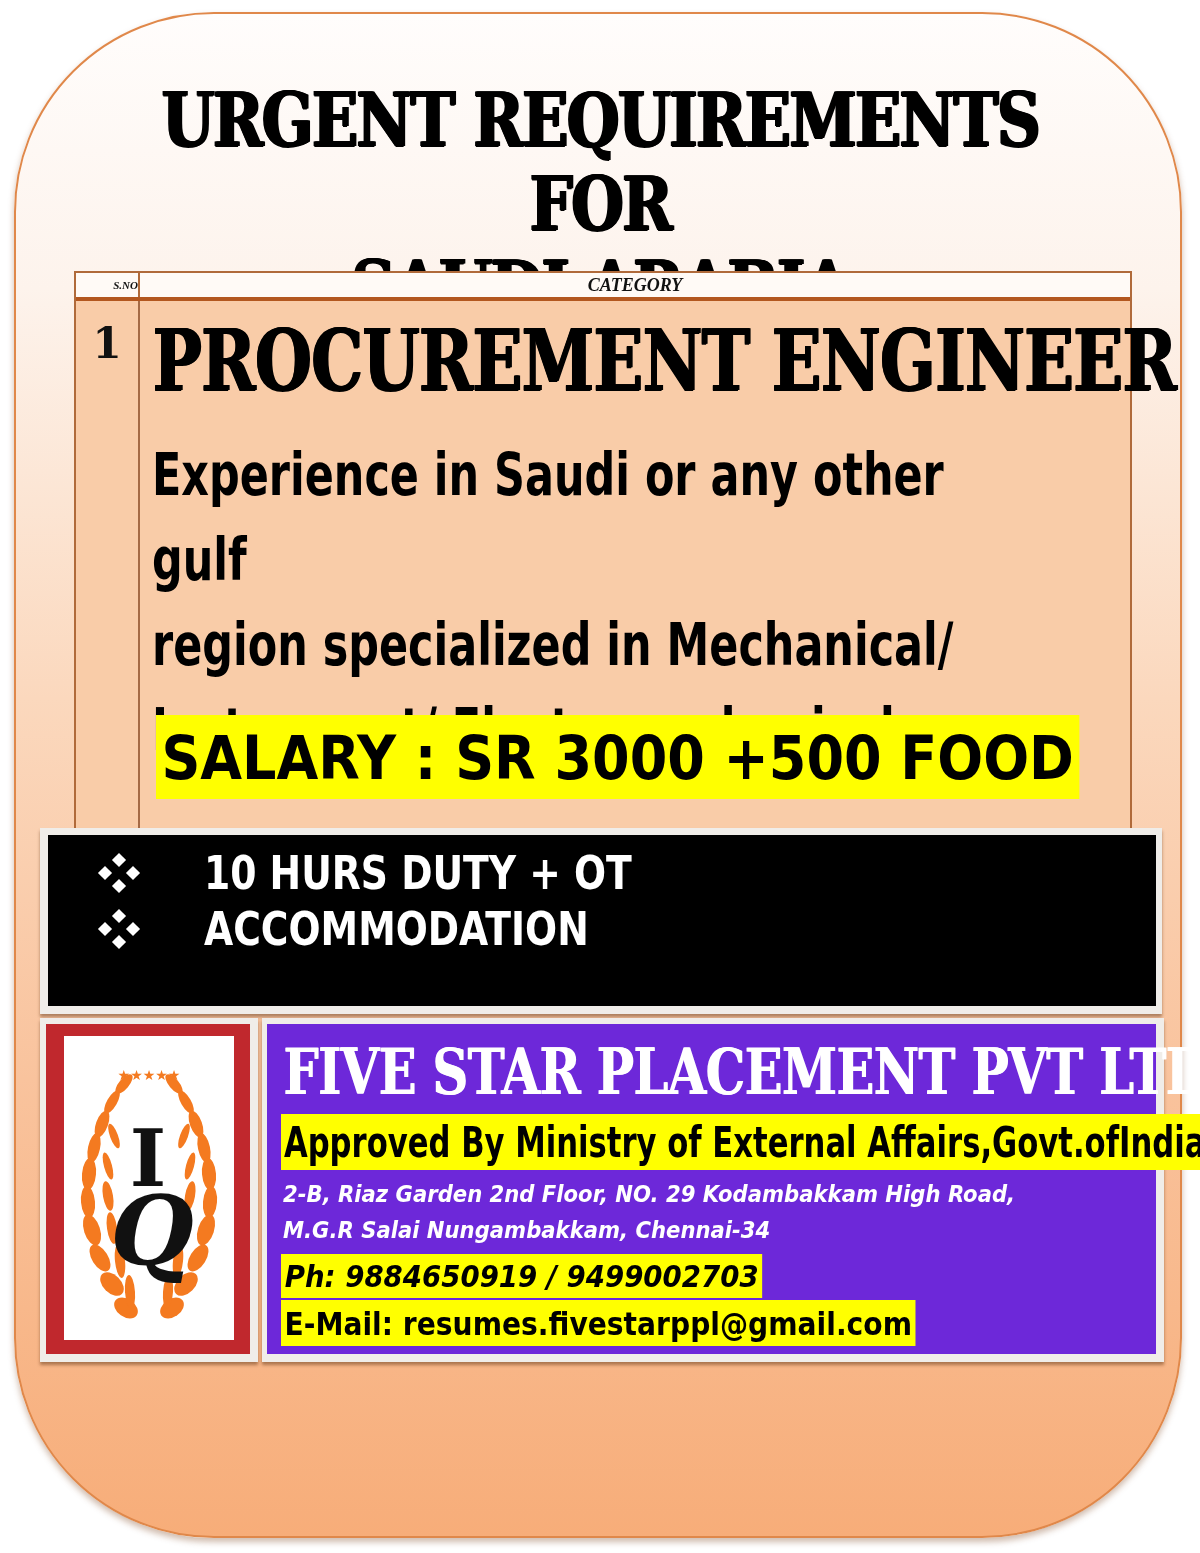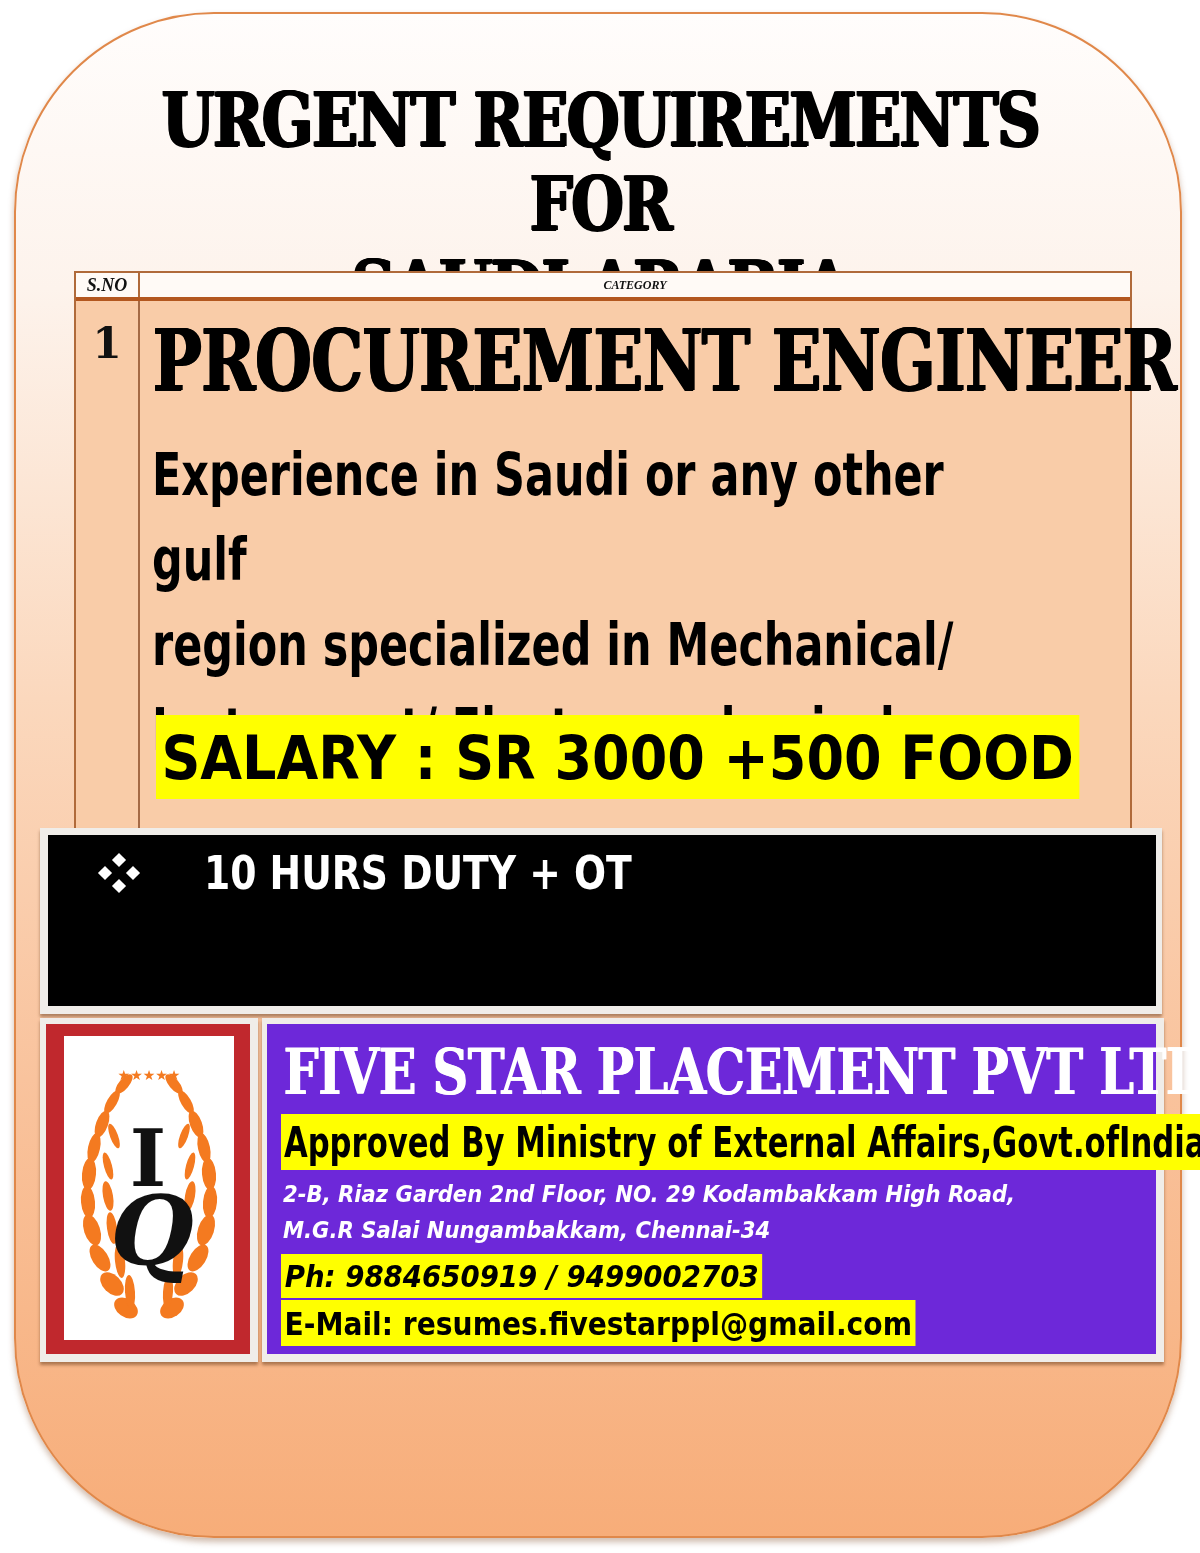--- a/index.html
+++ b/index.html
@@ -65,35 +65,35 @@
     .th-sno {
       position: absolute;
       left: 0;
       top: 0;
       width: 62px;
       height: 24px;
       border-right: 2px solid #b06a3a;
       font-family: "Liberation Serif", serif;
       font-style: italic;
       font-weight: bold;
-      font-size: 18px;
+      font-size: 11px;
       line-height: 25px;
-      text-align: center;
+      text-align: right;
       color: #111;
     }
     .th-cat {
       position: absolute;
       left: 64px;
       top: 0;
       right: 0;
       height: 36px;
       font-family: "Liberation Serif", serif;
       font-style: italic;
       font-weight: bold;
-      font-size: 12px;
+      font-size: 18px;
       line-height: 25px;
       text-align: center;
       color: #111;
     }
     .col-divider {
       position: absolute;
       left: 62px;
       top: 28px;
       width: 2px;
       bottom: 0;
@@ -355,20 +355,29 @@
 <div class="benefits">
   <div class="benefits-inner">
     <div class="benefit" style="top:6px;padding-left:30px;">
       <div class="bullet">
         <span style="left:14px;top:0;"></span>
         <span style="left:0;top:13px;"></span>
         <span style="left:28px;top:13px;"></span>
         <span style="left:14px;top:26px;"></span>
       </div>
       <div class="benefit-text">10 HURS DUTY + OT</div>
+    </div>
+    <div class="benefit" style="top:62px;">
+      <div class="bullet">
+        <span style="left:14px;top:0;"></span>
+        <span style="left:0;top:13px;"></span>
+        <span style="left:28px;top:13px;"></span>
+        <span style="left:14px;top:26px;"></span>
+      </div>
+      <div class="benefit-text">ACCOMMODATION</div>
     </div>
   </div>
 </div>
 
 <div class="logo-frame">
   <div class="logo-red">
     <div class="logo-white">
       <svg width="170" height="310" viewBox="0 0 170 310">
         <g fill="#f47a20">
 

